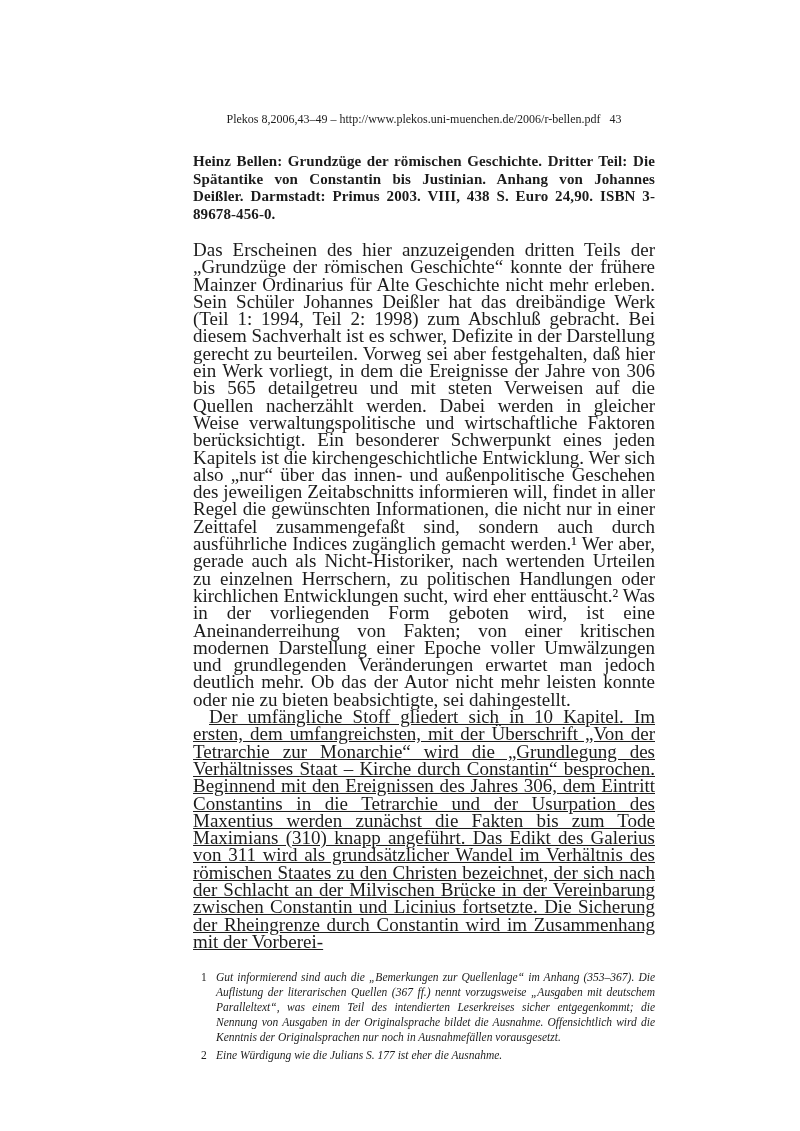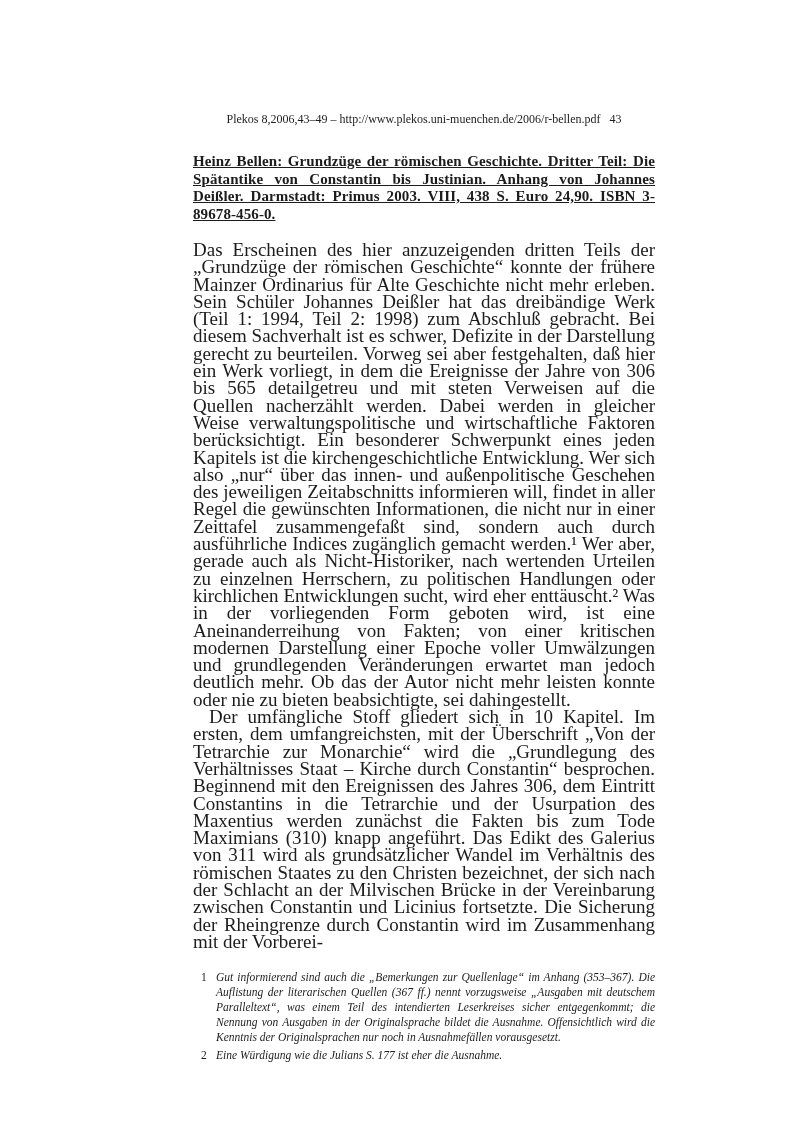--- a/index.html
+++ b/index.html
@@ -32,35 +32,35 @@
   .running-head .pagenum {
     margin-left: 9px;
   }
   .review-title {
     margin-top: 26px;
     font-weight: bold;
     font-size: 15px;
     line-height: 17.5px;
     text-align: justify;
     letter-spacing: 0.1px;
-    text-decoration: underline;
   }
   .body-text {
     margin-top: 18px;
     font-size: 19px;
     line-height: 17.3px;
     text-align: justify;
     hyphens: auto;
     -webkit-hyphens: auto;
   }
   .body-text p {
     margin: 0;
   }
   .body-text p.indent {
     text-indent: 16px;
+    text-decoration: underline;
   }
   .footnotes {
     margin-top: 20px;
     margin-left: 8px;
     font-size: 11.5px;
     line-height: 15px;
   }
   .footnote {
     display: flex;
     margin-bottom: 3px;

